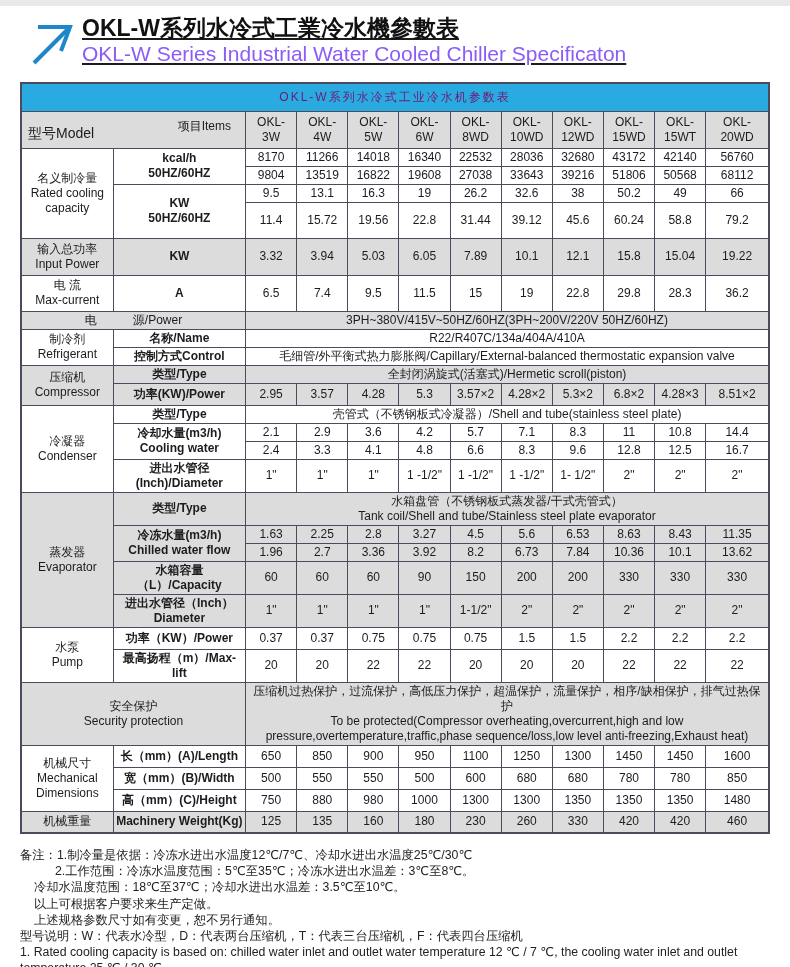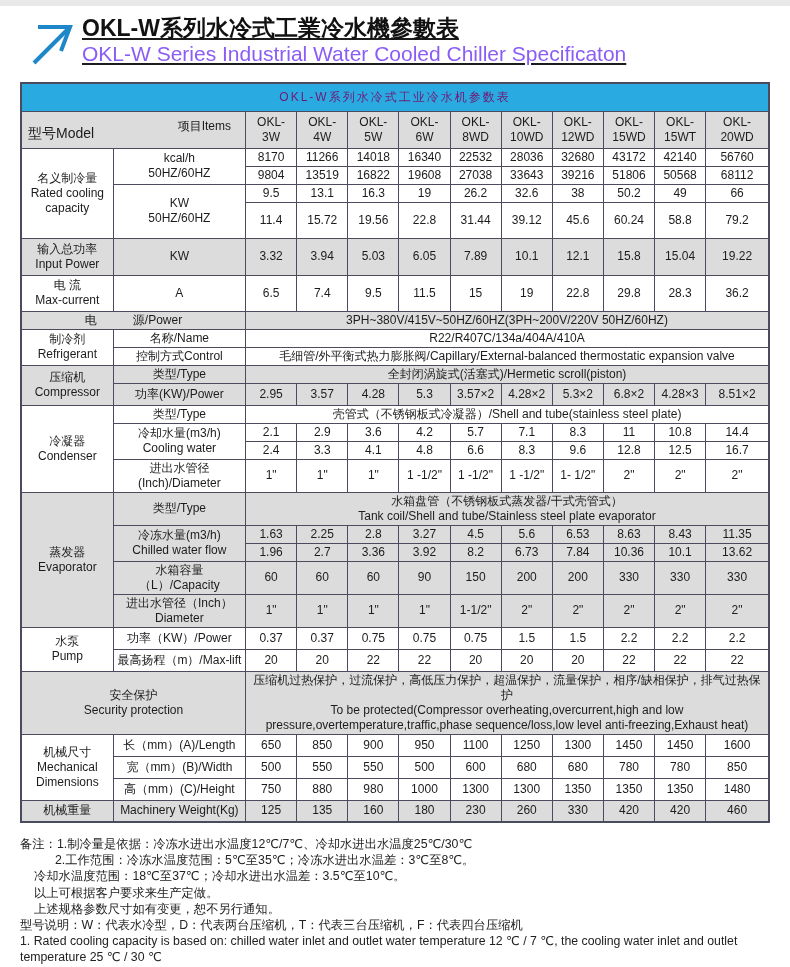--- a/index.html
+++ b/index.html
@@ -28,21 +28,21 @@
     font-size:12px;line-height:1.25;
     padding:1px 2px;overflow:hidden;
     background:#ffffff;
   }
   tr.shaded td{background:#dcdcdc;}
   td.caption{
     background:#29abe2 !important;color:#701a75;
     font-size:20px;letter-spacing:2px;font-weight:normal;
   }
   td.sec{font-size:12.5px;}
-  td.item{font-size:12px;}
+  td.item{font-size:12px;font-weight:bold;}
   td.wide{font-size:12px;margin-top:29px;}
   td.left{text-align:left;padding-left:8px;}
   td.pwr{text-align:left;padding-left:52px;}
   td.diag{
     position:relative;
     background-image:linear-gradient(to bottom right,
       transparent 49.5%, #4b4b5e 49.5%, #4b4b5e 50.6%, transparent 50.6%);
   }
   tr.shaded td.diag{background-color:#dcdcdc;}
   .diag-a{position:absolute;left:6px;bottom:5px;font-size:14px;}

